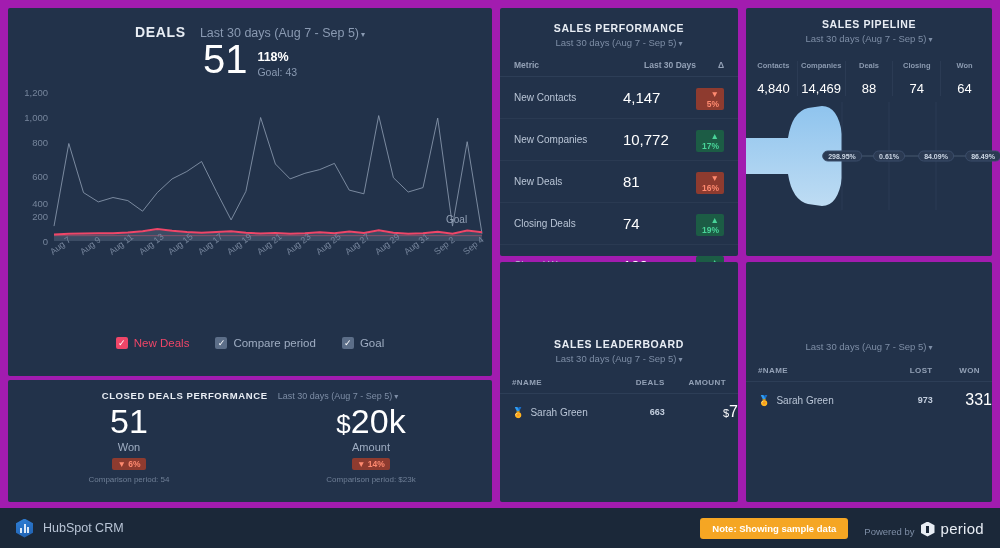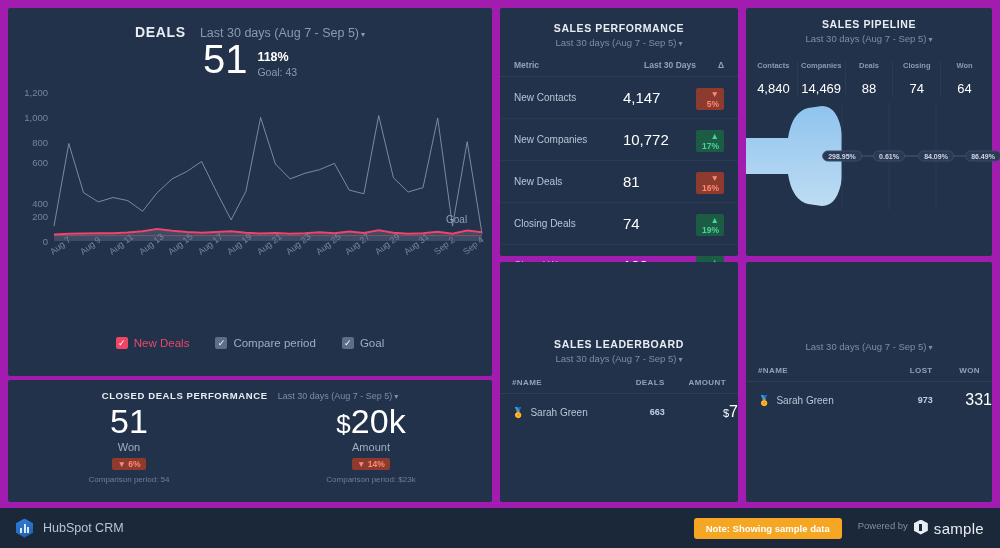--- a/index.html
+++ b/index.html
@@ -181,21 +181,21 @@
   .daterange .lbl { color: #8a9ab2; font-size: 9px; }
   .daterange .val { color: #e8edf4; font-size: 9px; font-weight: bold; }
   .cal-icon {
     width: 9px; height: 9px; border: 1px solid #8a9ab2; border-radius: 1px;
     border-top-width: 3px;
   }
   .notebadge {
     background: #f5a623; color: #ffffff; font-size: 9.5px; font-weight: bold;
     border-radius: 3px; padding: 5px 12px;
   }
-  .poweredby { display: flex; align-items: flex-start; gap: 6px; }
+  .poweredby { display: flex; align-items: flex-end; gap: 6px; }
   .poweredby .pb { color: #7e8ea6; font-size: 9.5px; }
   .db-icon {
     width: 14px; height: 15px; background: #e8edf4;
     clip-path: polygon(50% 0,100% 25%,100% 75%,50% 100%,0 75%,0 25%);
     display: flex; align-items: center; justify-content: center;
   }
   .db-icon i { width: 3px; height: 7px; background: #1b2839; display: block; }
   .poweredby .dbname { color: #e8edf4; font-size: 15px; letter-spacing: .3px; }
 </style>
 </head>
@@ -214,21 +214,21 @@
         <div class="pct">118%</div>
         <div class="goal">Goal: 43</div>
       </span>
     </div>
 
     <div class="chartwrap">
       <div id="yaxis">
           <div class="ylab" style="top: 157px; right: 444px;">0</div>
           <div class="ylab" style="top: 132.167px; right: 444px;">200</div>
           <div class="ylab" style="top: 119px; right: 444px;">400</div>
-          <div class="ylab" style="top: 78px; right: 444px;">600</div>
+          <div class="ylab" style="top: 92px; right: 444px;">600</div>
           <div class="ylab" style="top: 57.6667px; right: 444px;">800</div>
           <div class="ylab" style="top: 32.8333px; right: 444px;">1,000</div>
           <div class="ylab" style="top: 8px; right: 444px;">1,200</div>
         </div>
       <svg id="chartsvg" width="484" height="215">
           <path d="M46.0,151.1 L60.8,150.4 L75.5,150.1 L90.3,149.8 L105.0,149.9 L119.8,149.2 L134.6,148.1 L149.3,146.0 L164.1,147.6 L178.8,148.8 L193.6,149.5 L208.3,148.8 L223.1,148.1 L237.9,149.5 L252.6,150.1 L267.4,149.7 L282.1,150.4 L296.9,149.9 L311.7,149.0 L326.4,149.9 L341.2,148.3 L355.9,149.7 L370.7,147.2 L385.4,149.5 L400.2,150.4 L415.0,149.9 L429.7,148.5 L444.5,150.4 L459.2,147.4 L474.0,149.0 L474.0,157 L46,157 Z" fill="#5d6d86" opacity="0.45"></path>
           <path d="M46.0,142.1 L60.8,59.5 L75.5,108.6 L90.3,117.9 L105.0,113.5 L119.8,116.6 L134.6,127.2 L149.3,108.6 L164.1,94.9 L178.8,87.5 L193.6,77.5 L208.3,107.3 L223.1,135.9 L237.9,107.3 L252.6,33.5 L267.4,80.0 L282.1,94.9 L296.9,89.3 L311.7,85.6 L326.4,79.4 L341.2,106.1 L355.9,109.8 L370.7,31.6 L385.4,93.7 L400.2,108.0 L415.0,103.6 L429.7,34.1 L444.5,142.1 L459.2,57.7 L474.0,149.6" fill="none" stroke="#8a99ae" stroke-width="1" opacity="0.85"></path>
           <line x1="46" x2="474" y1="151.66083333333333" y2="151.66083333333333" stroke="#c0566e" stroke-width="1" opacity="0.55"></line>
           <path d="M46.0,150.5 L60.8,149.8 L75.5,149.6 L90.3,149.2 L105.0,149.3 L119.8,148.6 L134.6,147.3 L149.3,145.1 L164.1,146.8 L178.8,148.1 L193.6,148.8 L208.3,148.1 L223.1,147.3 L237.9,148.8 L252.6,149.6 L267.4,149.1 L282.1,149.8 L296.9,149.3 L311.7,148.3 L326.4,149.3 L341.2,147.6 L355.9,149.1 L370.7,146.3 L385.4,148.8 L400.2,149.8 L415.0,149.3 L429.7,147.8 L444.5,149.8 L459.2,146.6 L474.0,148.3" fill="none" stroke="#ef4668" stroke-width="2"></path>
         </svg>
@@ -443,18 +443,18 @@
         </span>
       <span class="name">HubSpot CRM</span>
     </div>
     <div class="fright">
       <div class="notebadge">Note: Showing sample data</div>
       <div class="poweredby">
         <span class="pb">Powered by</span>
         <span class="db-icon">
             <i></i>
           </span>
-        <span class="dbname">sample</span>
+        <span class="dbname">period</span>
       </div>
     </div>
   </div>
 
 </div>
 
 </body></html>

